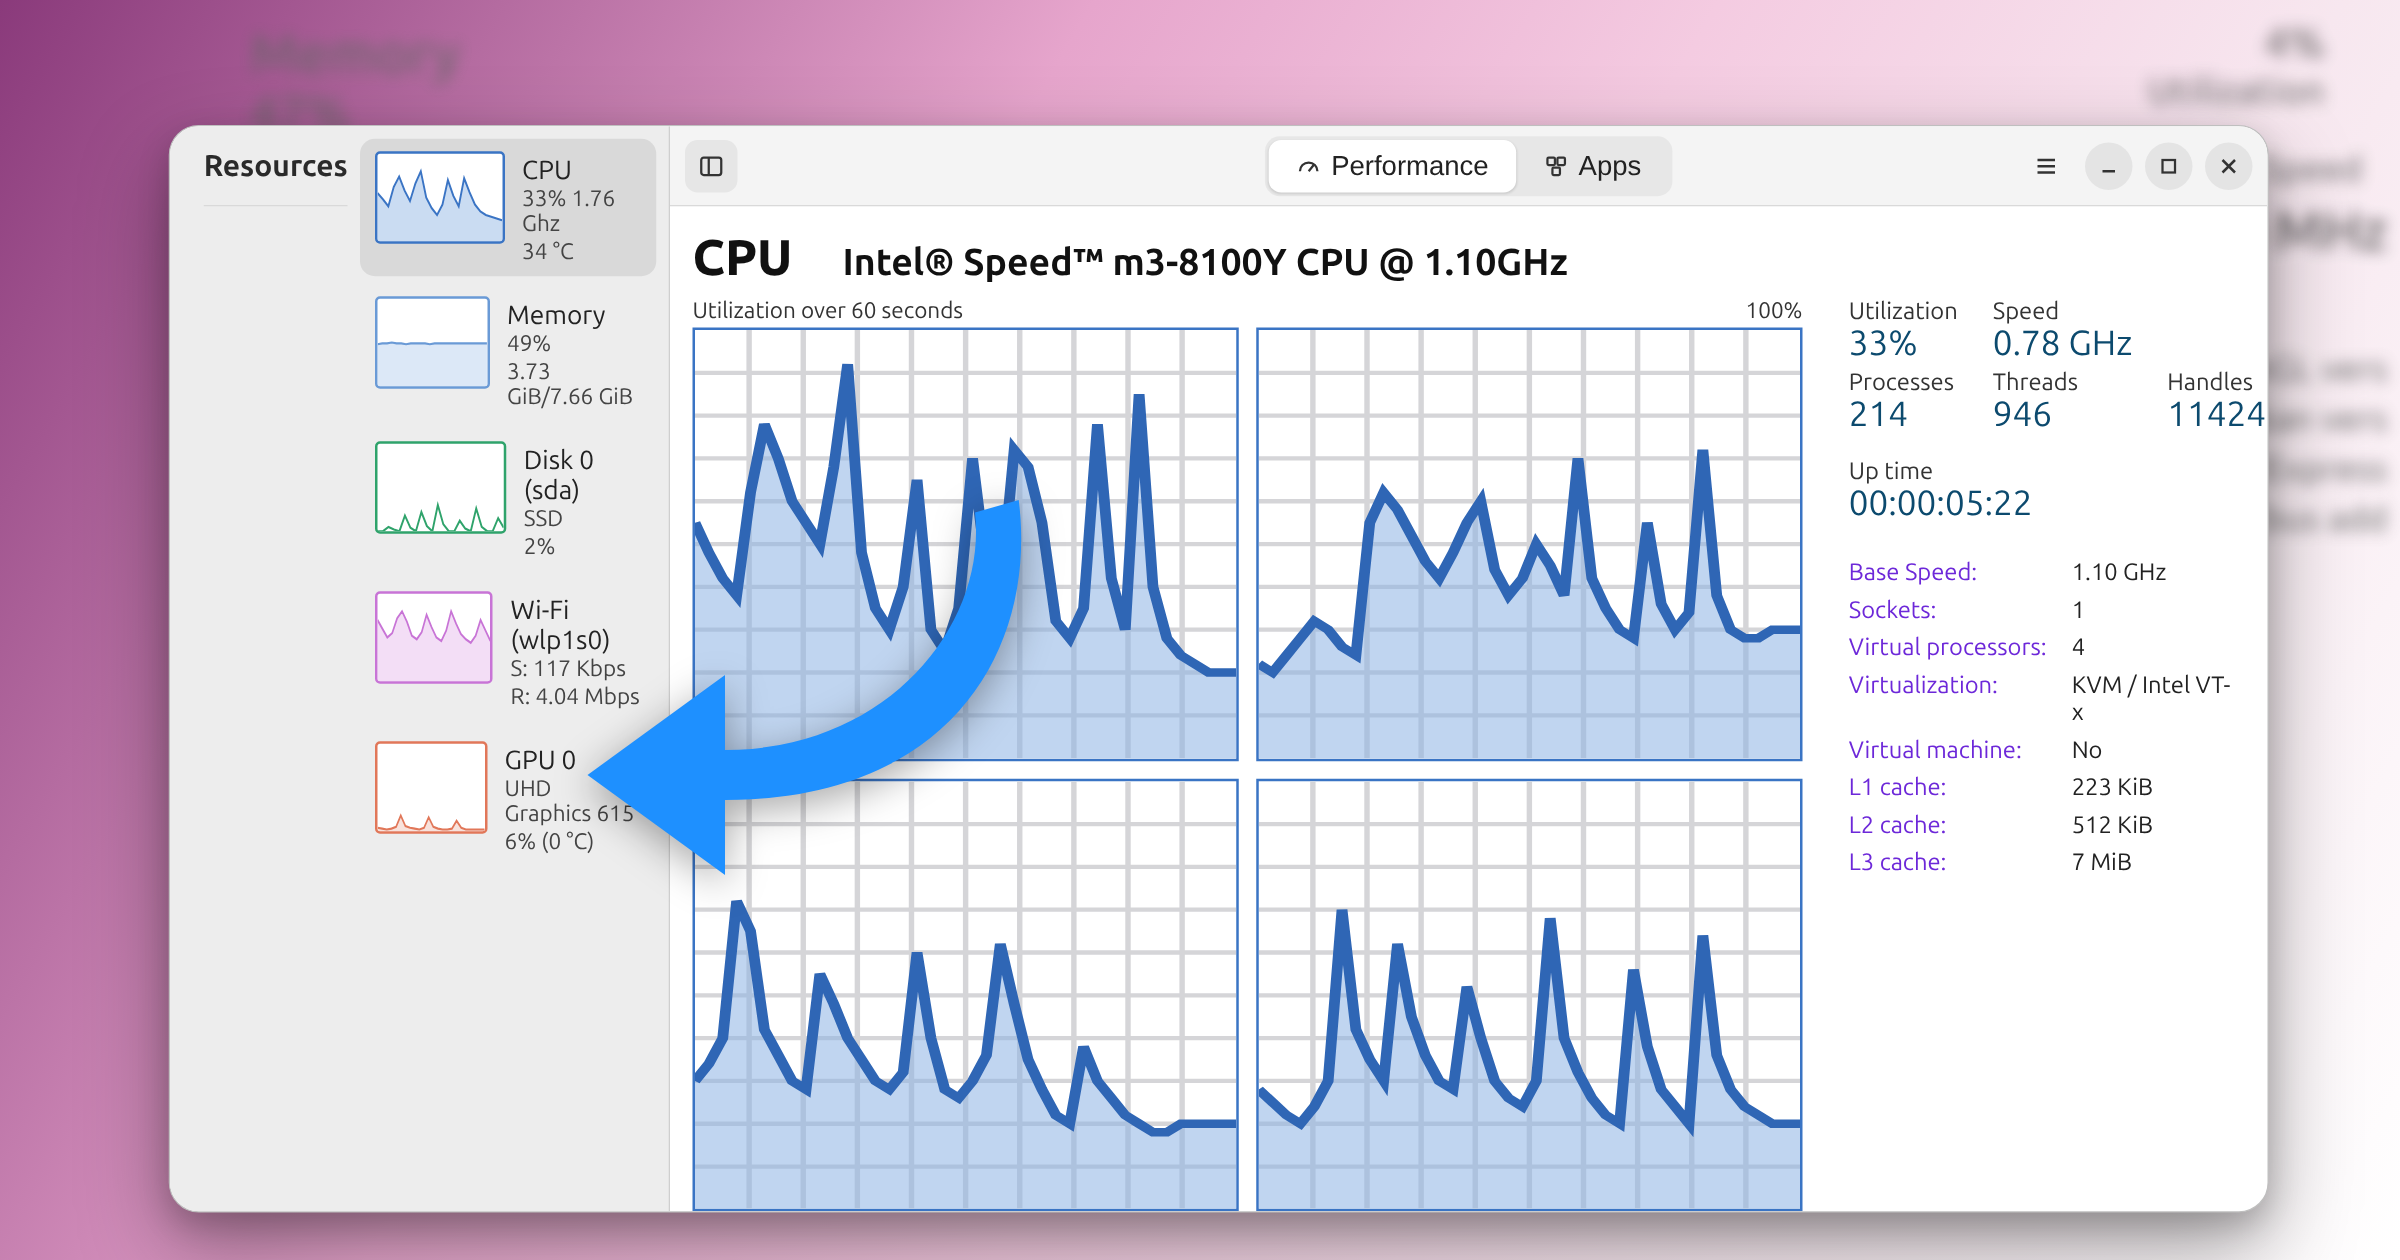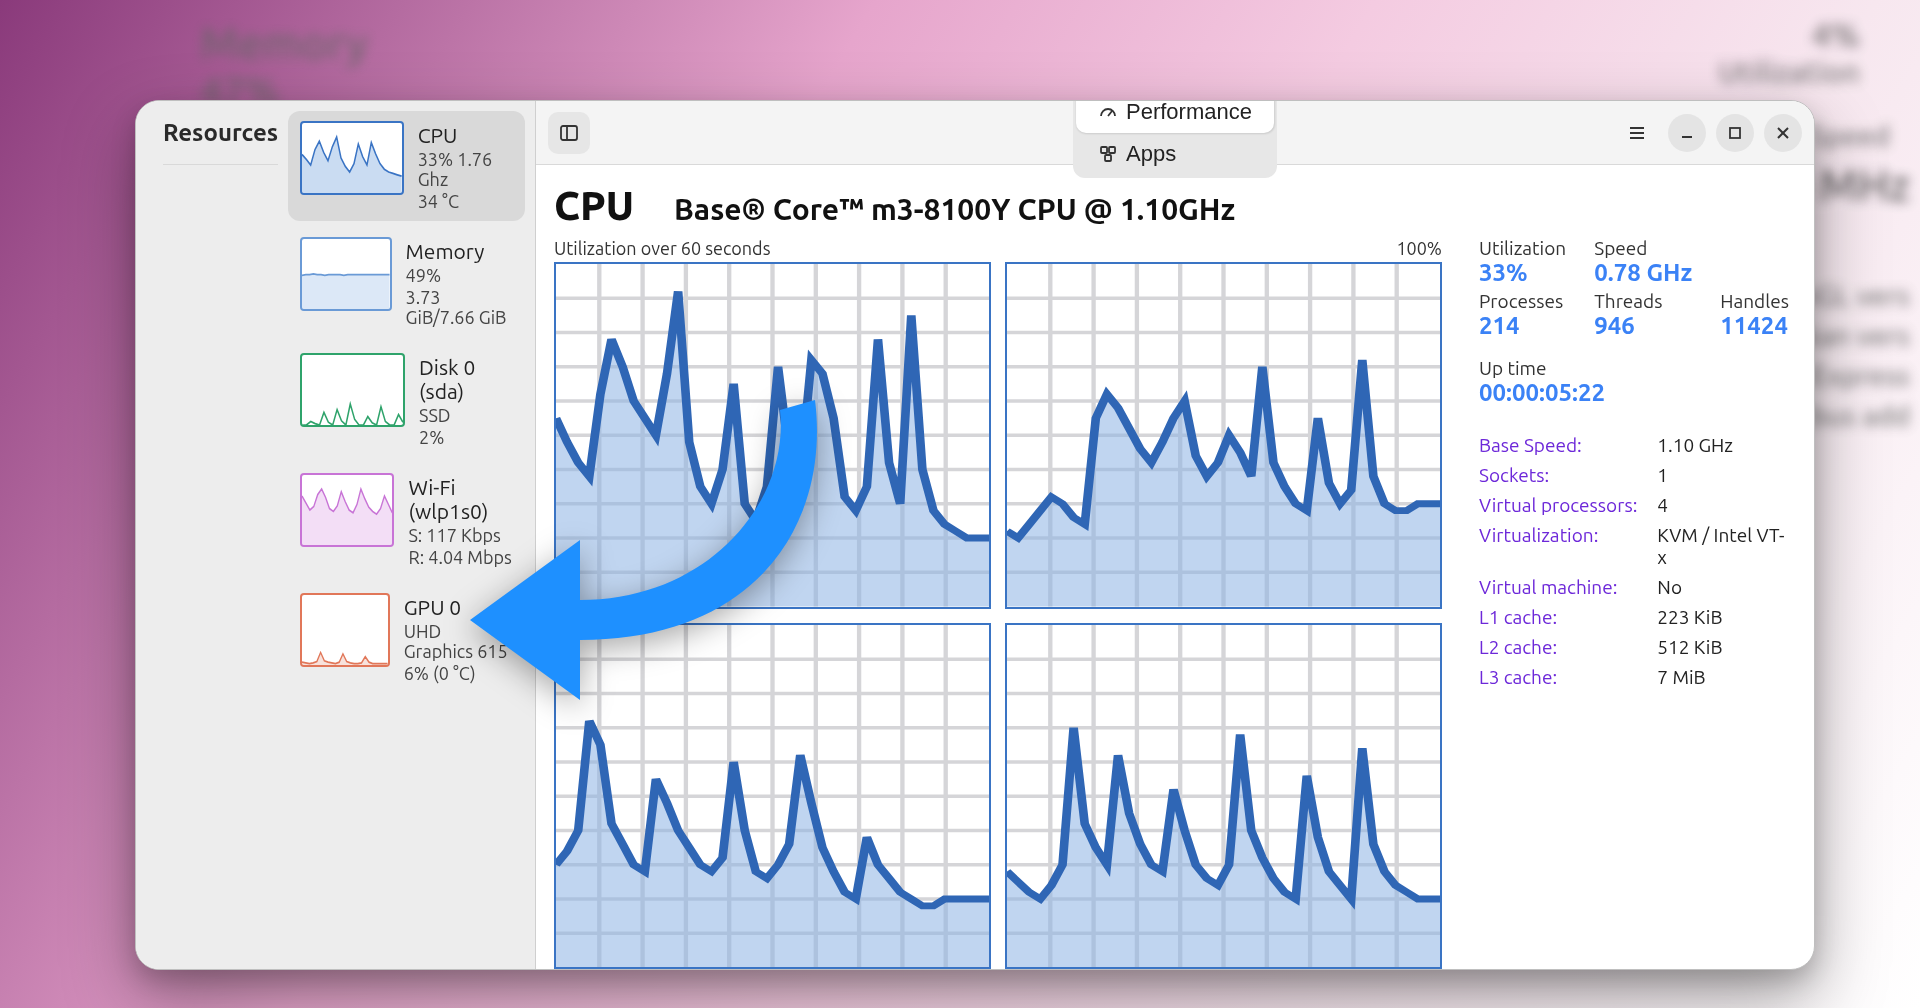--- a/index.html
+++ b/index.html
@@ -86,21 +86,21 @@
     border-radius: 10px;
     border: none;
     background: #e6e6e6;
     display:flex; align-items:center; justify-content:center;
     cursor:pointer;
     color:#333;
   }
   .hbtn.circle { border-radius: 50%; width:38px; height:38px; background:#e4e4e4; }
   .view-switch {
     position:absolute; left:50%; transform:translateX(-50%);
-    display:flex; background:#e7e7e7; border-radius:12px; padding:3px;flex-direction:column;
+    display:flex; background:#e7e7e7; border-radius:12px; padding:3px;
   }
   .view-tab {
     display:flex; align-items:center; gap:8px;
     padding: 8px 22px; border-radius:10px;
     font-size:22px; color:#222; cursor:pointer;
     border:none; background:transparent;
   }
   .view-tab.active { background:#fff; box-shadow:0 1px 2px rgba(0,0,0,.12); }
   .hb-right { margin-left:auto; display:flex; gap:10px; align-items:center; }
 
@@ -124,21 +124,21 @@
   }
   .graph svg { position:absolute; inset:0; width:100%; height:100%; }
   .gridline line { stroke:#d5d5d8; stroke-width:1; }
   .series-fill { fill:#8db3e4; opacity:.55; }
   .series-line { fill:none; stroke:#2f66b5; stroke-width:2; }
 
   
   .stats-col { width: 350px; padding: 72px 25px 20px 15px; font-size:20px; color:#222; }
   .stat-grid { display:grid; grid-template-columns: auto auto auto; column-gap: 28px; row-gap: 4px; margin-bottom: 18px; }
   .stat-label { font-size:19px; color:#333; }
-  .stat-value { font-size:24px; font-weight:700; color:#3b82f6; white-space:nowrap; }
+  .stat-value { font-size:28px; font-weight:400; color:#0c4a6e; white-space:nowrap; }
   .uptime-block { margin-bottom: 28px; margin-top: 16px; }
   .detail-table { display:grid; grid-template-columns: auto 1fr; column-gap: 20px; row-gap: 8px; font-size:19px; }
   .detail-table .dl { color:#6d28d9; }
   .detail-table .dv { color:#222; }
 
   
   .arrow-annot { position:absolute; left:460px; top:370px; pointer-events:none; }
   .arrow-annot svg { filter: drop-shadow(0 8px 16px rgba(0,0,0,.35)); }
 </style>
 </head>
@@ -286,21 +286,21 @@
               <line x1="13" y1="3" x2="3" y2="13" stroke="#333" stroke-width="2"></line>
             </svg>
         </button>
       </div>
     </div>
 
     <div class="content">
       <div class="graphs-col">
         <div class="cpu-header">
           <div class="cpu-title">CPU</div>
-          <div class="cpu-model">Base® Core™ m3-8100Y CPU @ 1.10GHz</div>
+          <div class="cpu-model">Intel® Speed™ m3-8100Y CPU @ 1.10GHz</div>
         </div>
         <div class="axis-row">
           <span>Utilization over 60 seconds</span>
           <span>100%</span>
         </div>
         <div class="grid-graphs">
           <div class="graph">
               <svg viewBox="0 0 100 100" preserveAspectRatio="none">
                 <g class="gridline">
                   <line x1="10" x2="10" y1="0" y2="100"></line>

